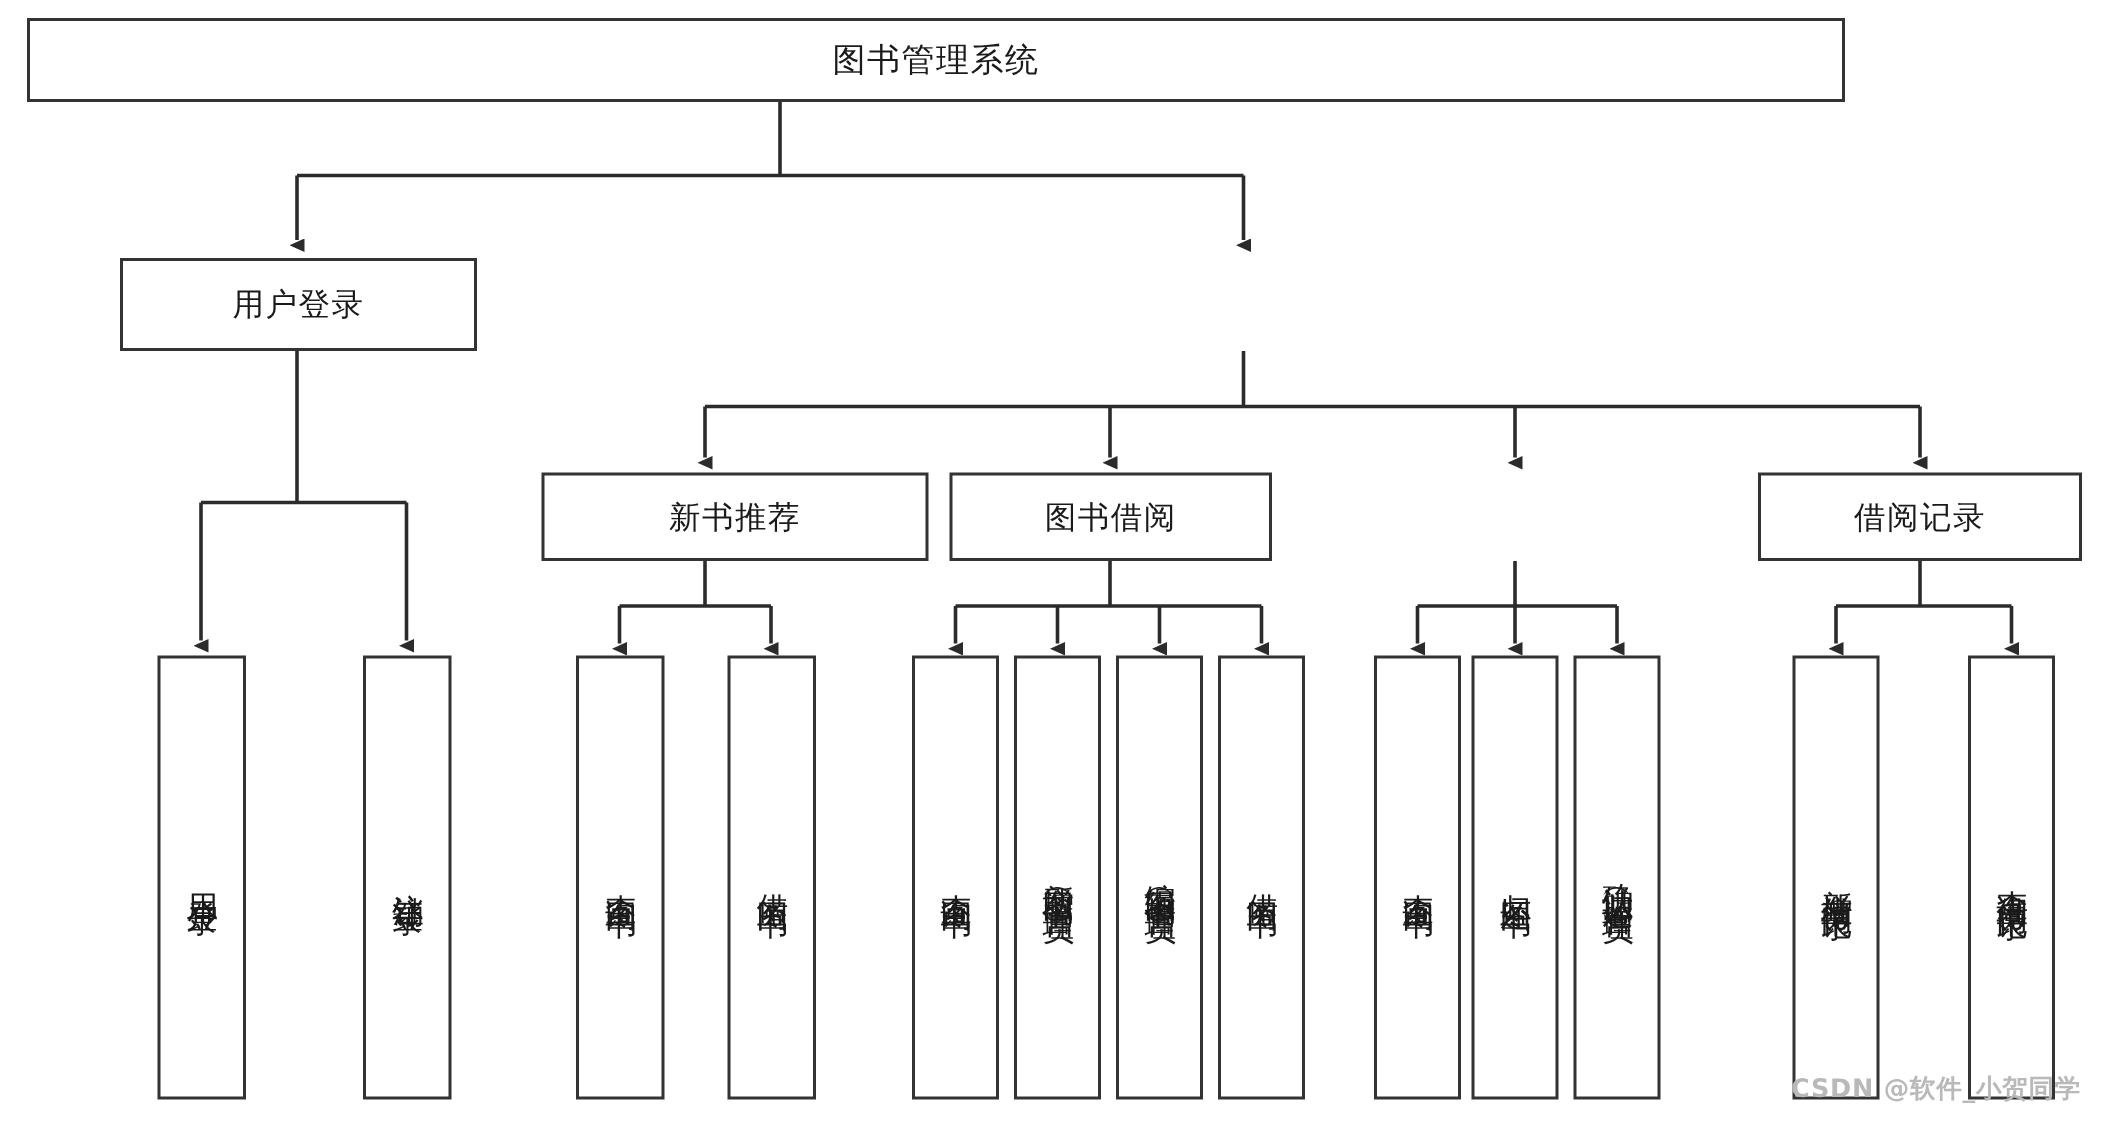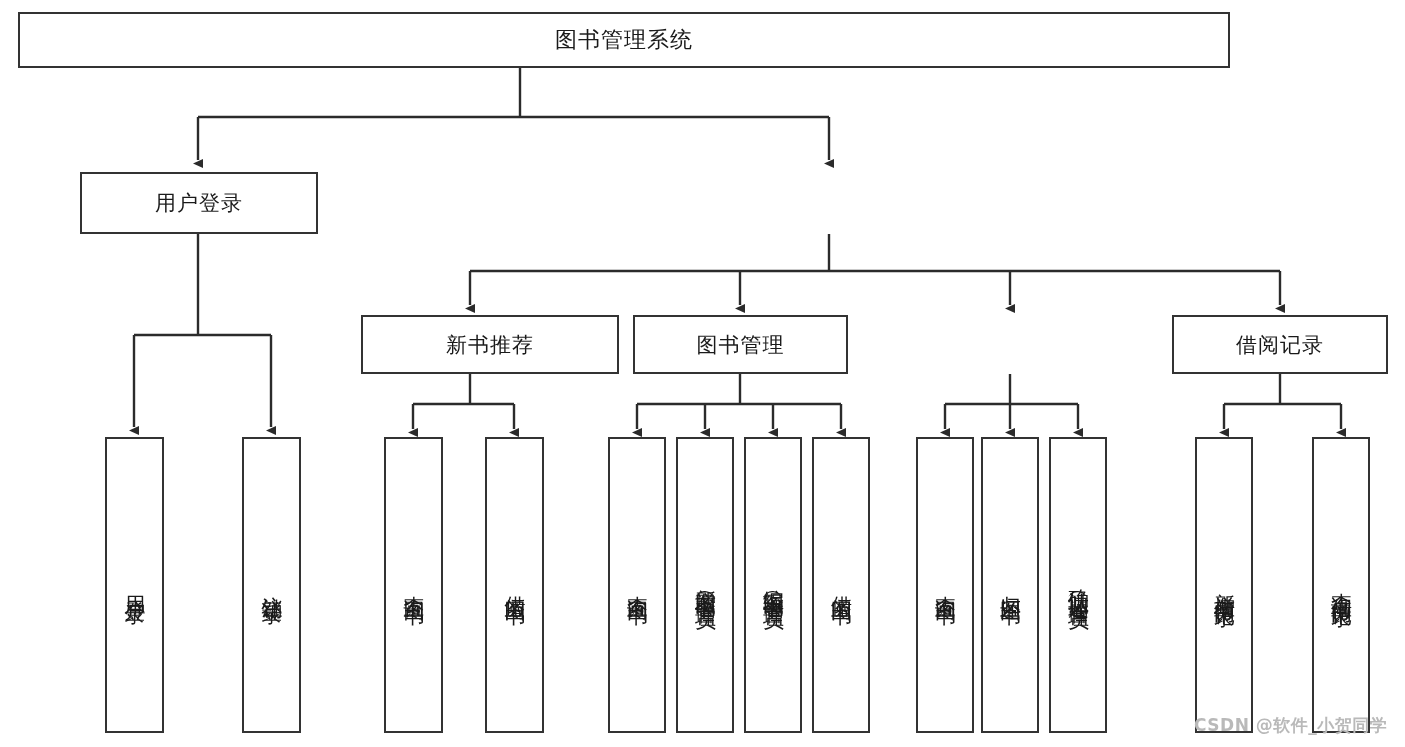--- a/index.html
+++ b/index.html
@@ -114,21 +114,21 @@
       <path d="M1224,404 L1224,429" marker-end="url(#arrowhead)"></path>
       <path d="M1341,404 L1341,429" marker-end="url(#arrowhead)"></path>
     </g>
   </svg>
 
   <div class="node-box node-h root-node" style="left:18px; top:12px; width:1212px; height:56px;">图书管理系统</div>
 
   <div class="node-box node-h" style="left:80px; top:172px; width:238px; height:62px;">用户登录</div>
 
   <div class="node-box node-h" style="left:361px; top:315px; width:258px; height:59px;">新书推荐</div>
-  <div class="node-box node-h" style="left:633px; top:315px; width:215px; height:59px;">图书管理</div>
+  <div class="node-box node-h" style="left:633px; top:315px; width:215px; height:59px;">图书借阅</div>
   <div class="node-box node-h" style="left:1172px; top:315px; width:216px; height:59px;text-align:right;">借阅记录</div>
 
   <div class="node-box node-v" style="left:105px; top:437px; width:59px; height:296px;">用户登录</div>
   <div class="node-box node-v" style="left:242px; top:437px; width:59px; height:296px;">注销登录</div>
 
   <div class="node-box node-v" style="left:384px; top:437px; width:59px; height:296px;">查询图书</div>
   <div class="node-box node-v" style="left:485px; top:437px; width:59px; height:296px;">借阅图书</div>
 
   <div class="node-box node-v" style="left:608px; top:437px; width:58px; height:296px;">查询图书</div>
   <div class="node-box node-v" style="left:676px; top:437px; width:58px; height:296px;">新增图书（管理员）</div>

